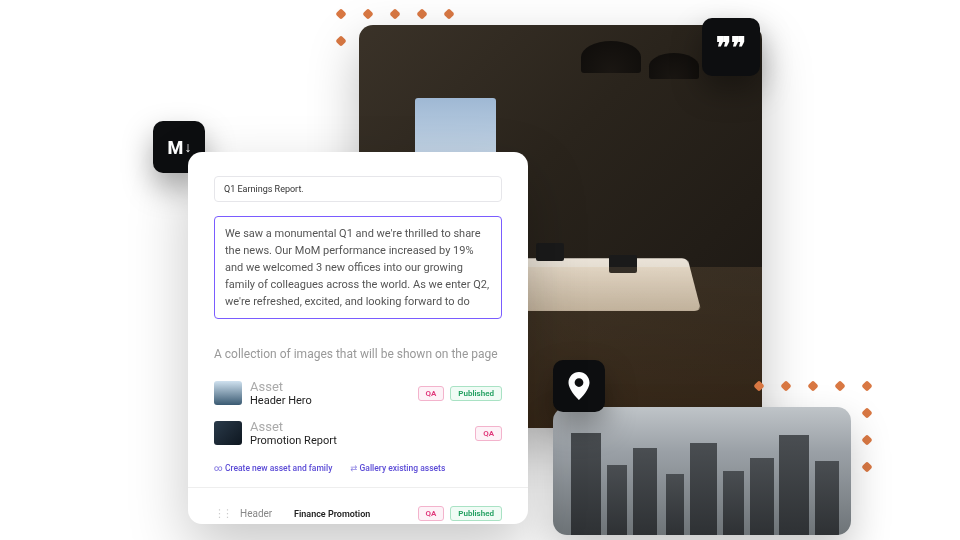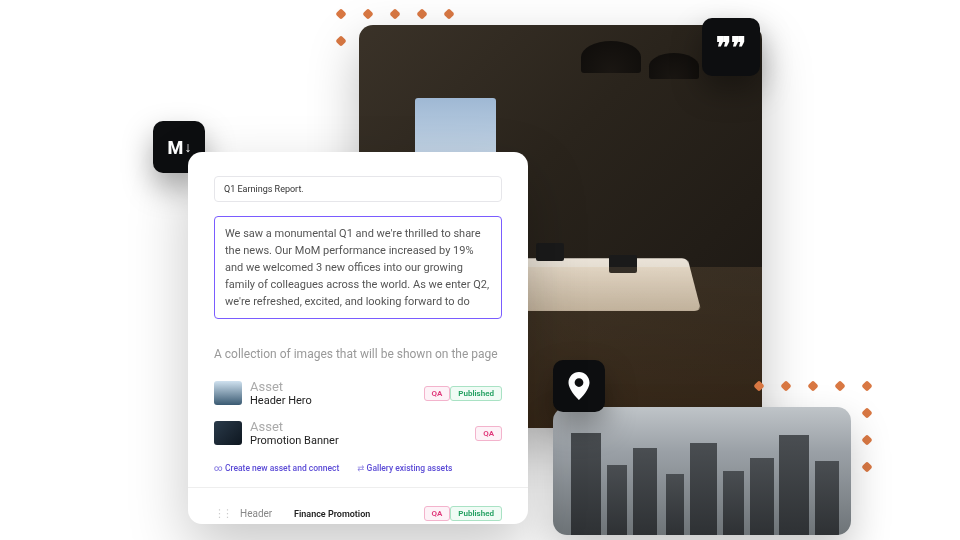--- a/index.html
+++ b/index.html
@@ -50,21 +50,21 @@
   
   .panel{position:absolute;left:188px;top:152px;width:340px;height:372px;background:#fff;border-radius:14px;box-shadow:0 24px 60px rgba(0,0,0,.22);padding:24px 26px 0;overflow:hidden;font-size:9px;color:#555}
   .label{color:#777;font-size:8.5px;margin-bottom:4px}
   .input{border:1px solid #e6e6ea;border-radius:4px;padding:7px 9px;font-size:9px;color:#333;background:#fff;margin-bottom:14px}
   .textarea{border:1.5px solid #7a5cff;border-radius:4px;padding:8px 10px;font-size:11px;line-height:1.55;color:#555;margin-bottom:28px}
   .helper{color:#999;font-size:12px;margin-bottom:12px}
   .asset-row{display:flex;align-items:center;gap:8px;padding:6px 0}
   .thumb{width:28px;height:24px;border-radius:3px;background:linear-gradient(135deg,#2a3a4a,#0e1720);flex-shrink:0}
   .thumb.sky{background:linear-gradient(180deg,#cfe1ef,#3a5a72)}
   .asset-info{flex:1}.asset-label{font-size:13px;color:#aaa}.asset-name{font-size:11px;color:#222;font-weight:400}
-  .tags{display:flex;}
+  .tags{display:flex;gap:6px}
   .tag{font-size:8px;padding:2px 7px;border-radius:3px;border:1px solid;font-weight:600}
   .tag-qa{color:#e0387a;border-color:#f3b3cc;background:#fdf2f7}
   .tag-pub{color:#1e9e5e;border-color:#a9e2c4;background:#f0fbf5}
   .actions{display:flex;gap:18px;margin:10px 0 14px;font-size:8.5px;color:#5b4bd6;font-weight:500}
   .actions span::before{content:"⇄ ";opacity:.7}
   .actions span:first-child::before{content:"∞ "}
   .divider{height:1px;background:#eee;margin:6px -26px 12px}
   .section-row{display:flex;align-items:center;gap:10px;padding:6px 0}
   .drag{color:#ccc;font-size:11px;letter-spacing:-3px}
   .sec-type{font-size:10px;color:#888;width:44px}
@@ -156,29 +156,29 @@
     <div class="tags">
       <span class="tag tag-qa">QA</span>
       <span class="tag tag-pub">Published</span>
     </div>
   </div>
 
   <div class="asset-row">
     <div class="thumb"></div>
     <div class="asset-info">
       <div class="asset-label">Asset</div>
-      <div class="asset-name">Promotion Banner</div>
+      <div class="asset-name">Promotion Report</div>
     </div>
     <div class="tags">
       <span class="tag tag-qa">QA</span>
     </div>
   </div>
 
   <div class="actions">
-    <span>Create new asset and connect</span>
+    <span>Create new asset and family</span>
     <span>Gallery existing assets</span>
   </div>
 
   <div class="divider"></div>
 
 
   <div class="section-row">
     <span class="drag">⋮⋮</span>
     <span class="sec-type">Header</span>
     <span class="sec-name">Finance Promotion</span>

